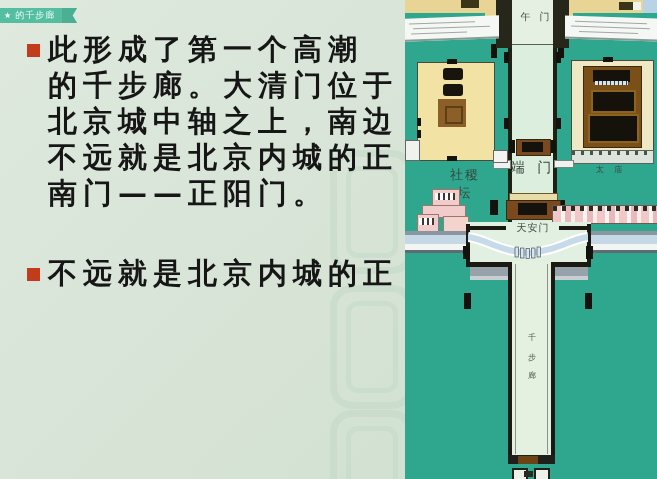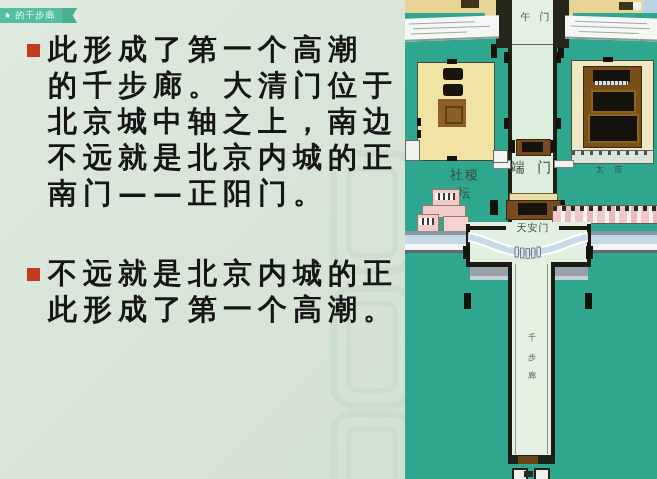--- a/index.html
+++ b/index.html
@@ -150,21 +150,20 @@
     <div>此形成了第一个高潮</div>
     <div>的千步廊。大清门位于</div>
     <div>北京城中轴之上，南边</div>
     <div>不远就是北京内城的正</div>
     <div>南门——正阳门。</div>
   </div>
 
   <div class="bullet-sq" style="top:268px;"></div>
   <div class="para" style="top:255px;">
     <div>不远就是北京内城的正</div>
-    <div>此形成了第一个高潮。</div>
   </div>
 
   <div class="map">
 
     <div class="topwall"></div>
     <div class="tw-dark1"></div>
     <div class="tw-dark2"></div>
     <div class="tw-blue"></div>
     <div class="tw-white"></div>
     <div class="wallcol-l"></div>

